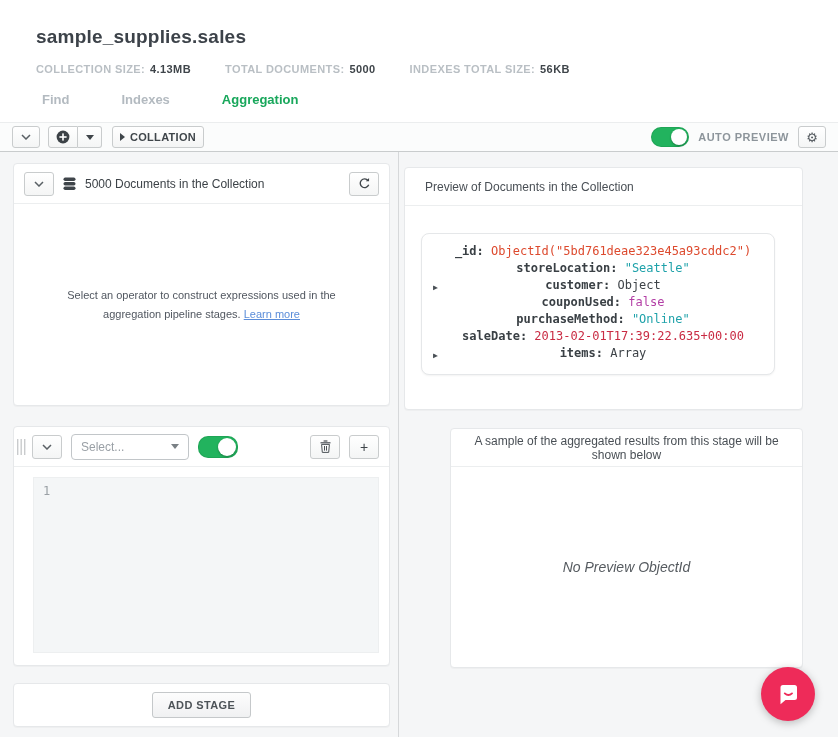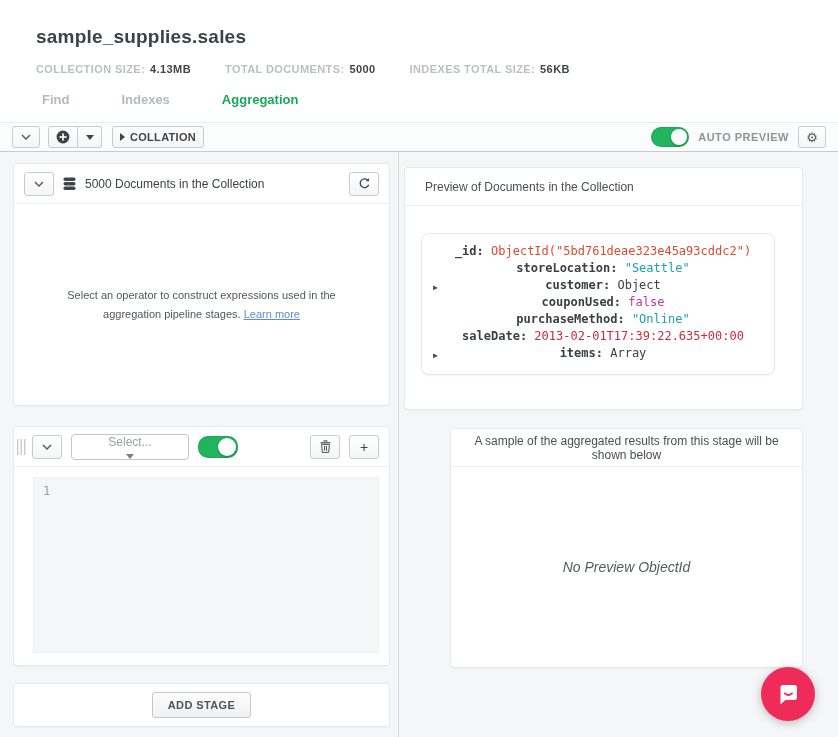--- a/index.html
+++ b/index.html
@@ -49,21 +49,21 @@
 
   .input-body { height:201px; display:flex; align-items:center; justify-content:center; text-align:center;
                 font-size:11px; color:#515760; line-height:19px; padding:0 38px; }
   .link { color:var(--link); text-decoration:underline; cursor:pointer; }
 
   
   .stage-card { margin-top:20px; }
   .drag-handle { position:absolute; left:3px; top:12px; cursor:grab; }
   .stage-header { padding-left:18px; }
   .select-box { width:118px; height:26px; border:1px solid #c2c6c9; border-radius:4px; background:#fff;
-                display:flex; align-items:center; padding:0 9px; cursor:pointer;flex-direction:column; }
+                display:flex; align-items:center; padding:0 9px; cursor:pointer; }
   .select-placeholder { font-size:12px; color:#9aa0a6; flex:1; }
   .stage-toggle { width:40px; height:22px; }
   .stage-toggle .knob { width:18px; height:18px; }
   .editor { margin:10px 10px 12px 19px; height:176px; background:#f4f6f7; border:1px solid #edeff0;
             font-family:"DejaVu Sans Mono", monospace; font-size:12px; color:#9aa0a5; padding:6px 0 0 9px; cursor:text; }
 
   
   .add-stage-card { margin-top:17px; height:44px; display:flex; align-items:center; justify-content:center; }
   .add-stage-btn { font-size:11px; font-weight:bold; color:#4d5358; letter-spacing:.4px; padding:6px 15px;
                    background:linear-gradient(#fdfdfd,#f0f1f2); border:1px solid #c5c8ca; border-radius:3px; cursor:pointer; }

